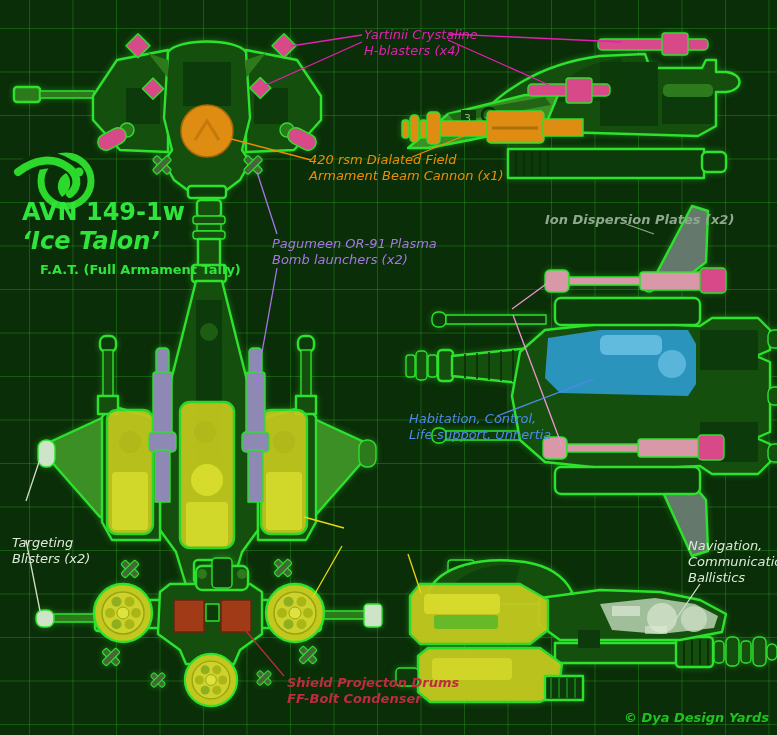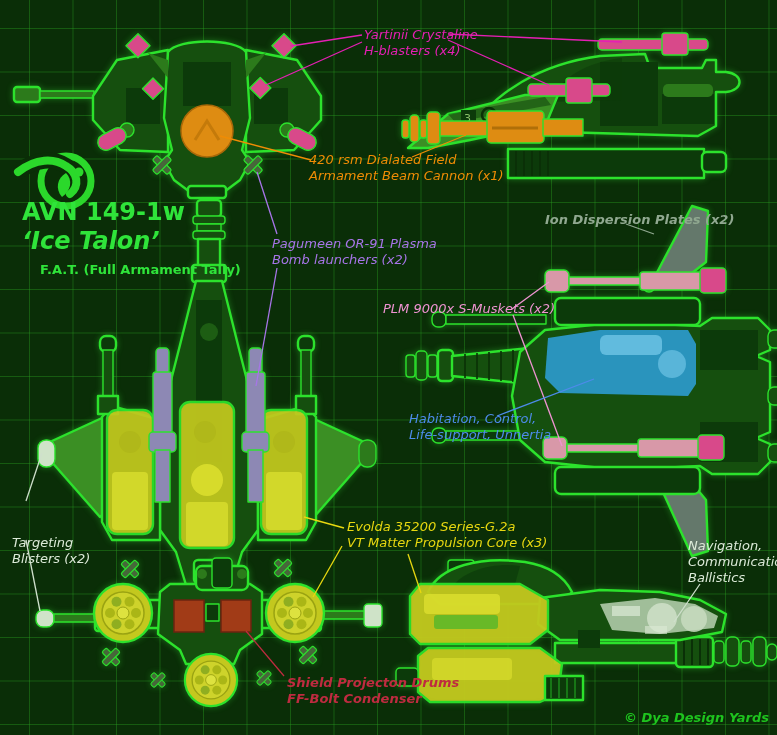--- a/index.html
+++ b/index.html
@@ -334,38 +334,31 @@
 
 <div class="label lab-pur" style="left:272px;top:236px;">
   <div>Pagumeen OR-91 Plasma</div>
   <div>Bomb launchers (x2)</div>
 </div>
 
 <div class="label lab-ion" style="left:497px;top:212px;font-weight:bold;margin-left:48px;">
   <div>Ion Dispersion Plates (x2)</div>
 </div>
 
-<div class="label lab-pnk" style="left:383px;top:301px;">
-  <div>PLM 9000x S-Muskets (x2)</div>
-</div>
 
 <div class="label lab-blu" style="left:409px;top:411px;">
   <div>Habitation, Control,</div>
   <div>Life-support, Unnertia</div>
 </div>
 
 <div class="label lab-wht" style="left:12px;top:503px;margin-top:32px;">
   <div>Targeting</div>
   <div>Blisters (x2)</div>
 </div>
 
-<div class="label lab-yel" style="left:347px;top:519px;">
-  <div>Evolda 35200 Series-G.2a</div>
-  <div>VT Matter Propulsion Core (x3)</div>
-</div>
 
 <div class="label lab-wht" style="left:688px;top:538px;">
   <div>Navigation,</div>
   <div>Communication</div>
   <div>Ballistics</div>
 </div>
 
 <div class="label lab-red" style="left:287px;top:675px;">
   <div>Shield Projecton Drums</div>
   <div>FF-Bolt Condenser</div>

